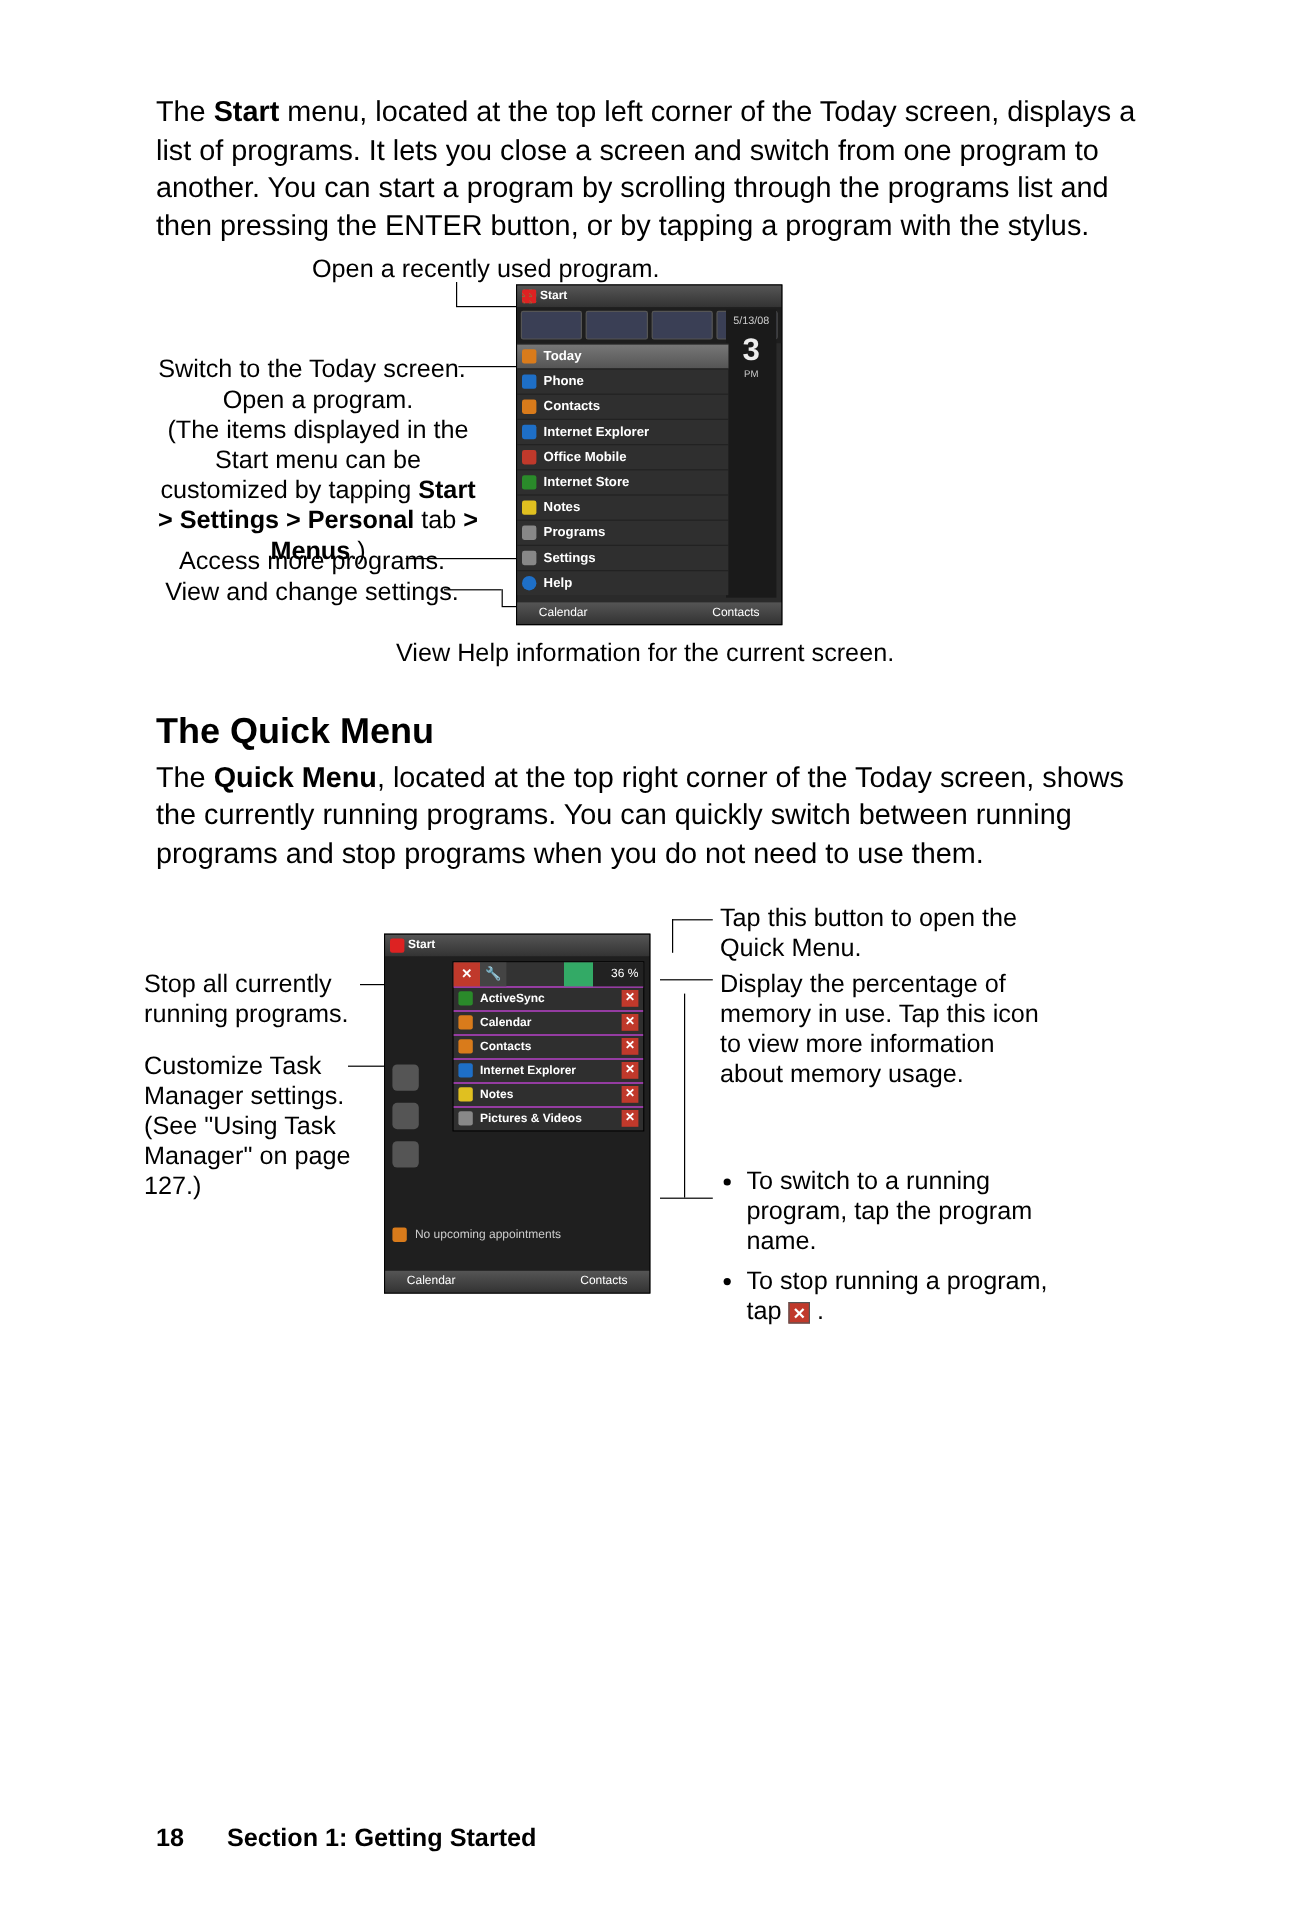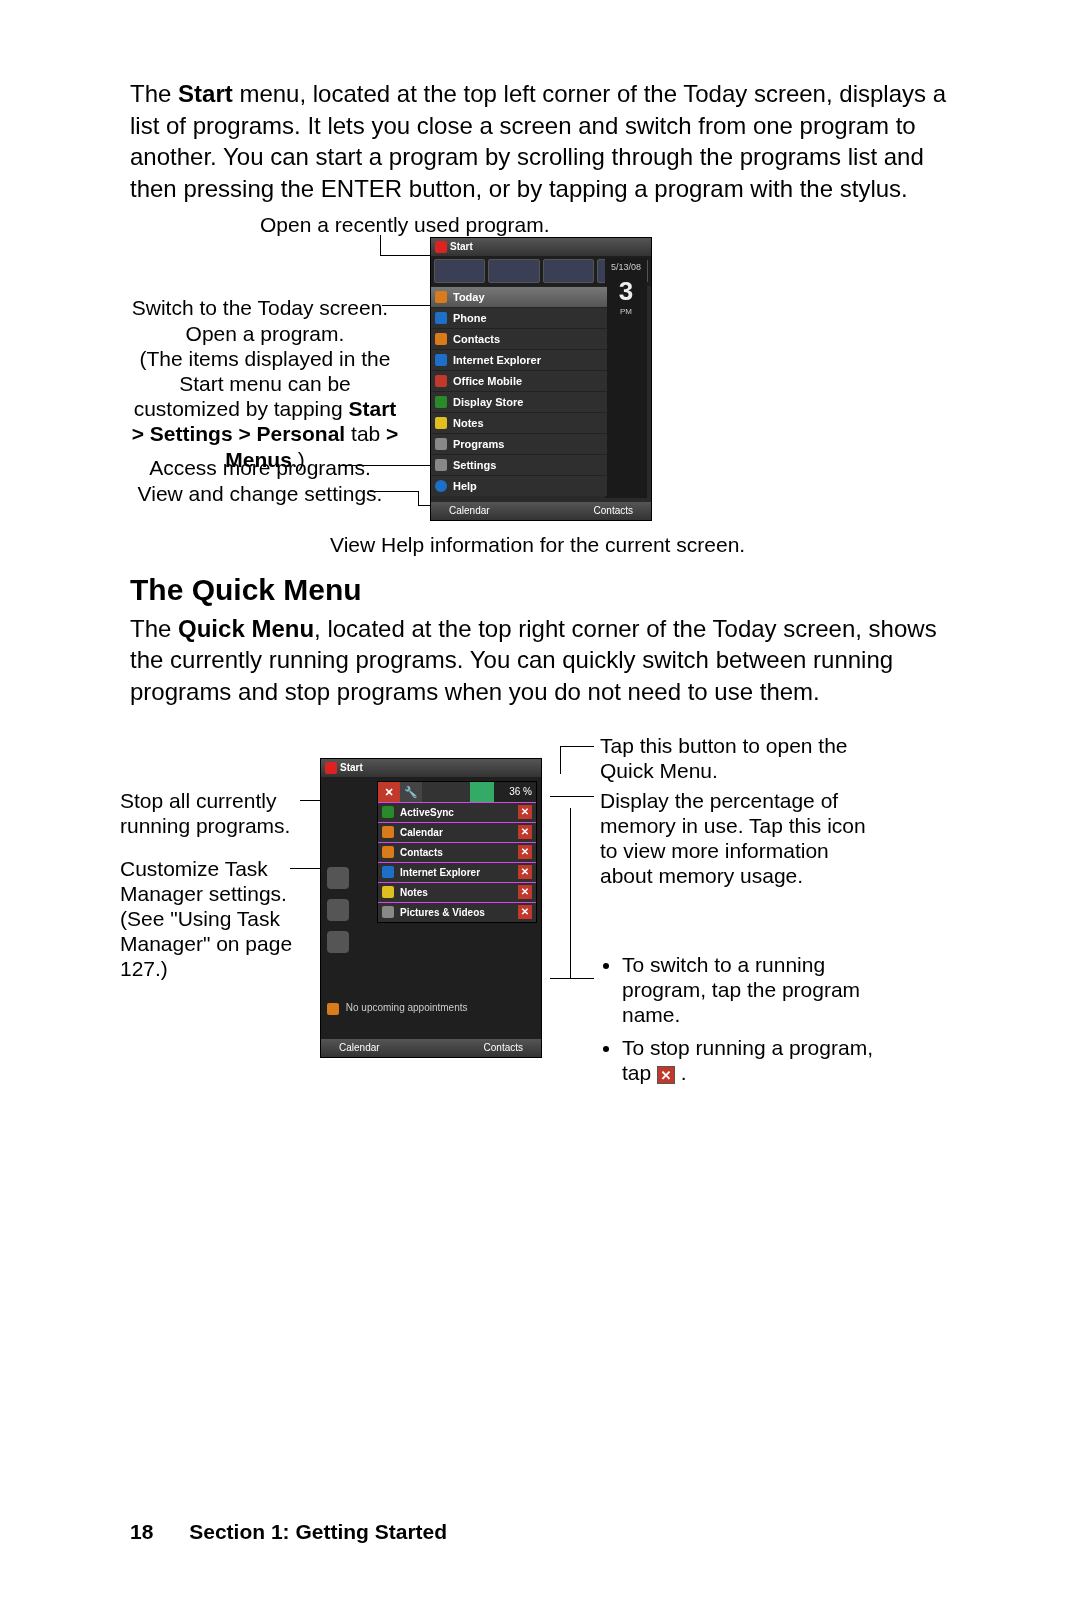--- a/index.html
+++ b/index.html
@@ -311,21 +311,21 @@
         <div class="row">
             <span class="ic blue2"></span>
             <span>Internet Explorer</span>
           </div>
         <div class="row">
             <span class="ic red"></span>
             <span>Office Mobile</span>
           </div>
         <div class="row">
             <span class="ic green"></span>
-            <span>Display Store</span>
+            <span>Internet Store</span>
           </div>
         <div class="row">
             <span class="ic yellow"></span>
             <span>Notes</span>
           </div>
         <div class="row">
             <span class="ic grey"></span>
             <span>Programs</span>
           </div>
         <div class="row">
@@ -337,21 +337,21 @@
             <span>Help</span>
           </div>
       </div>
       <div class="softbar">
         <span>Calendar</span>
         <span>Contacts</span>
       </div>
     </div>
   </div>
 
-  <h2 style="">The Quick Menu</h2>
+  <h2 style="margin-top:20px;">The Quick Menu</h2>
   <p class="body-text">
     <span>The </span><span class="bold">Quick Menu</span><span>, located at the top right corner of the Today screen, shows the currently running programs. You can quickly switch between running programs and stop programs when you do not need to use them.</span>
   </p>
 
   <div class="figure2">
     <div class="f2-left a">Stop all currently running programs.</div>
     <div class="f2-left b">Customize Task Manager settings. (See "Using Task Manager" on page 127.)</div>
 
     <div class="f2-right a">Tap this button to open the Quick Menu.</div>
     <div class="f2-right c">

